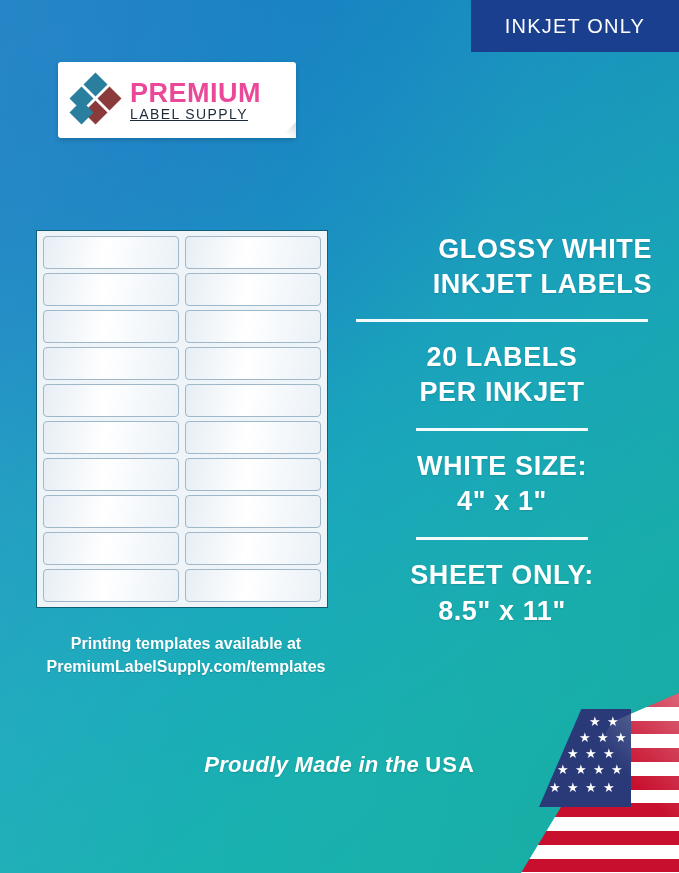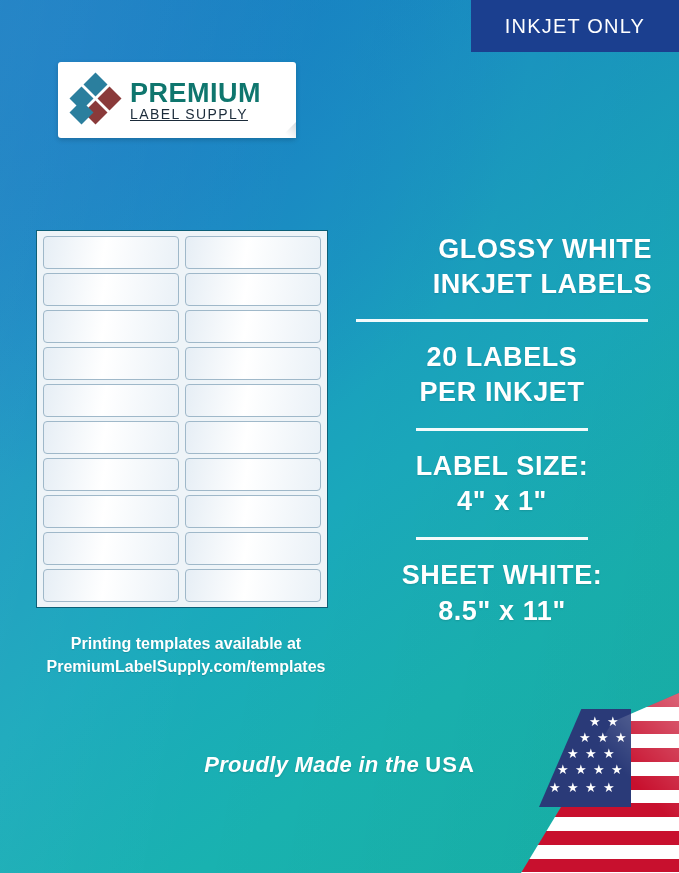--- a/index.html
+++ b/index.html
@@ -79,21 +79,21 @@
   .logo-text {
     display: flex;
     flex-direction: column;
     justify-content: center;
     line-height: 1;
   }
   .logo-premium {
     font-size: 27px;
     font-weight: bold;
     letter-spacing: 0.5px;
-    color: #0f766e;
+    color: #ec4899;
   }
   .logo-sub {
     font-size: 14px;
     letter-spacing: 1.4px;
     color: #1b2b3a;
     margin-top: 0;
     text-decoration: underline;
   }
   .logo-curl {
     position: absolute;
@@ -309,28 +309,28 @@
     <div class="spec-rule"></div>
 
     <div class="spec-block">
       <div>20 LABELS</div>
       <div>PER INKJET</div>
     </div>
 
     <div class="spec-rule short"></div>
 
     <div class="spec-block">
-      <div>LABEL SIZE:</div>
+      <div>WHITE SIZE:</div>
       <div>4" x 1"</div>
     </div>
 
     <div class="spec-rule short"></div>
 
     <div class="spec-block">
-      <div>SHEET WHITE:</div>
+      <div>SHEET ONLY:</div>
       <div>8.5" x 11"</div>
     </div>
   </div>
 
   <div class="usa-line">
     <span>Proudly Made in the </span><span class="usa-strong">USA</span>
   </div>
 
   <div class="flag-corner">
     <div class="flag-inner"></div>

